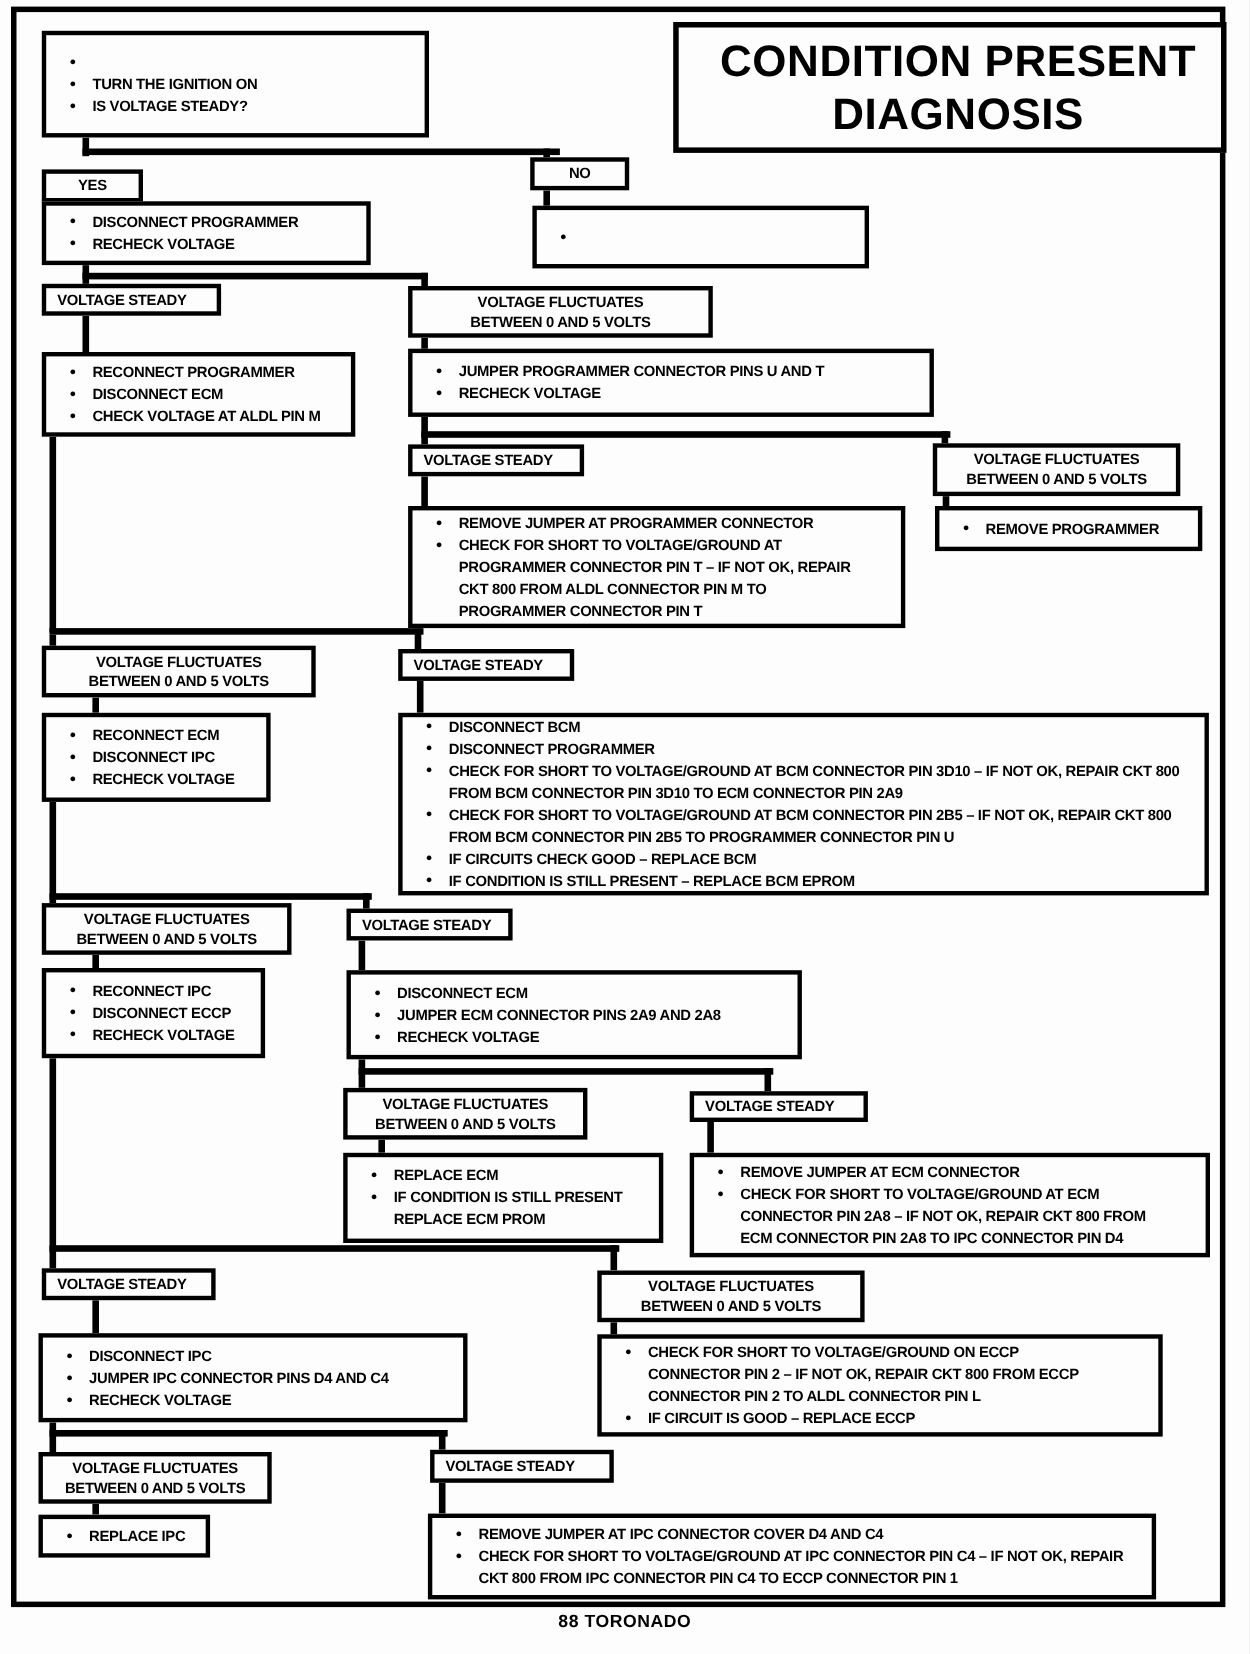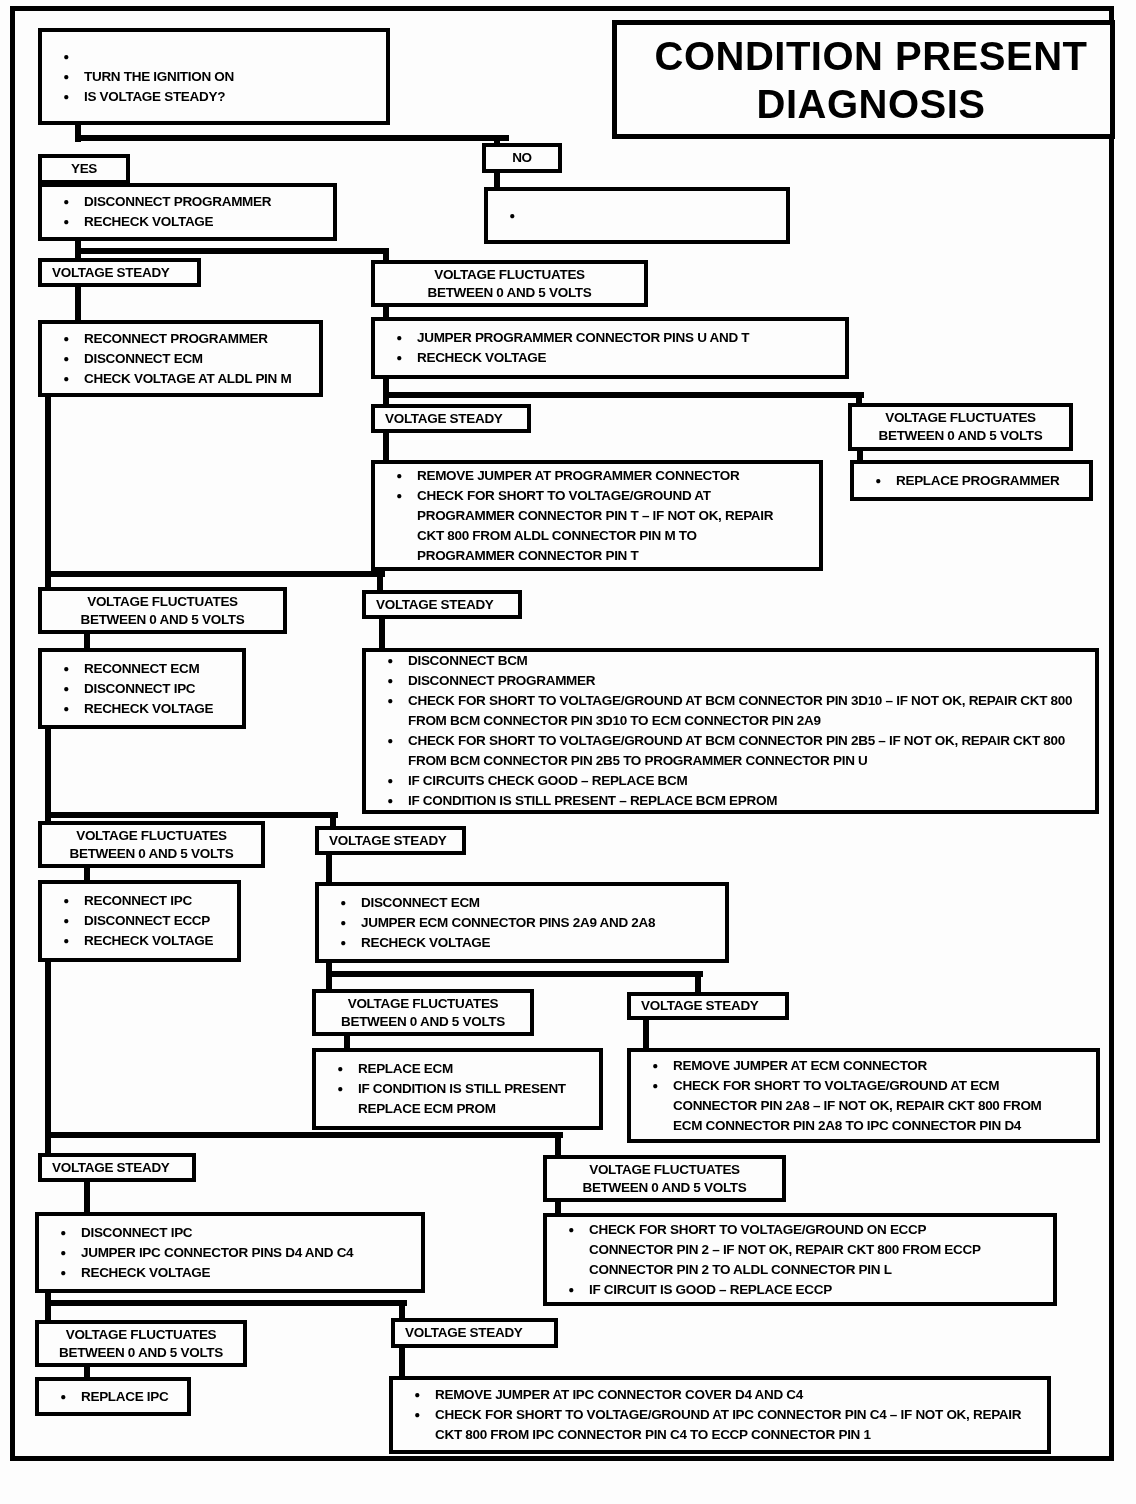--- a/index.html
+++ b/index.html
@@ -86,21 +86,21 @@
       </div>
     <div class="brow">
         <span class="dot">●</span>
         <span class="btxt">IS VOLTAGE STEADY?</span>
       </div>
   </div>
 
   <div class="node dec ctr" style="left:38px;top:154px;width:92px;height:30px">
     <span class="lbl">YES</span>
   </div>
-  <div class="node dec ctr" style="left:482px;top:143px;width:80px;height:30px">
+  <div class="node dec ctr" style="left:482px;top:143px;width:90px;height:30px">
     <span class="lbl">NO</span>
   </div>
 
   <div class="node" style="left:38px;top:183px;width:299px;height:58px">
     <div class="brow">
         <span class="dot">●</span>
         <span class="btxt">DISCONNECT PROGRAMMER</span>
       </div>
     <div class="brow">
         <span class="dot">●</span>
@@ -161,21 +161,21 @@
       </div>
     <div class="brow">
         <span class="dot">●</span>
         <span class="btxt">CHECK FOR SHORT TO VOLTAGE/GROUND AT PROGRAMMER CONNECTOR PIN T – IF NOT OK, REPAIR CKT 800 FROM ALDL CONNECTOR PIN M TO PROGRAMMER CONNECTOR PIN T</span>
       </div>
   </div>
 
   <div class="node" style="left:850px;top:460px;width:243px;height:41px">
     <div class="brow">
         <span class="dot">●</span>
-        <span class="btxt">REPLACE PROGRAMMER</span>
+        <span class="btxt">REMOVE PROGRAMMER</span>
       </div>
   </div>
 
   <div class="node dec vf" style="left:38px;top:587px;width:249px;height:47px">
     <span class="lbl">VOLTAGE FLUCTUATES BETWEEN 0 AND 5 VOLTS</span>
   </div>
   <div class="node dec" style="left:362px;top:590px;width:160px;height:29px">
     <span class="lbl">VOLTAGE STEADY</span>
   </div>
 
@@ -338,13 +338,14 @@
     <div class="brow">
         <span class="dot">●</span>
         <span class="btxt">REMOVE JUMPER AT IPC CONNECTOR COVER D4 AND C4</span>
       </div>
     <div class="brow">
         <span class="dot">●</span>
         <span class="btxt">CHECK FOR SHORT TO VOLTAGE/GROUND AT IPC CONNECTOR PIN C4 – IF NOT OK, REPAIR CKT 800 FROM IPC CONNECTOR PIN C4 TO ECCP CONNECTOR PIN 1</span>
       </div>
   </div>
 
+  <div class="footer">88 TORONADO</div>
 </div>
 
 </body></html>

